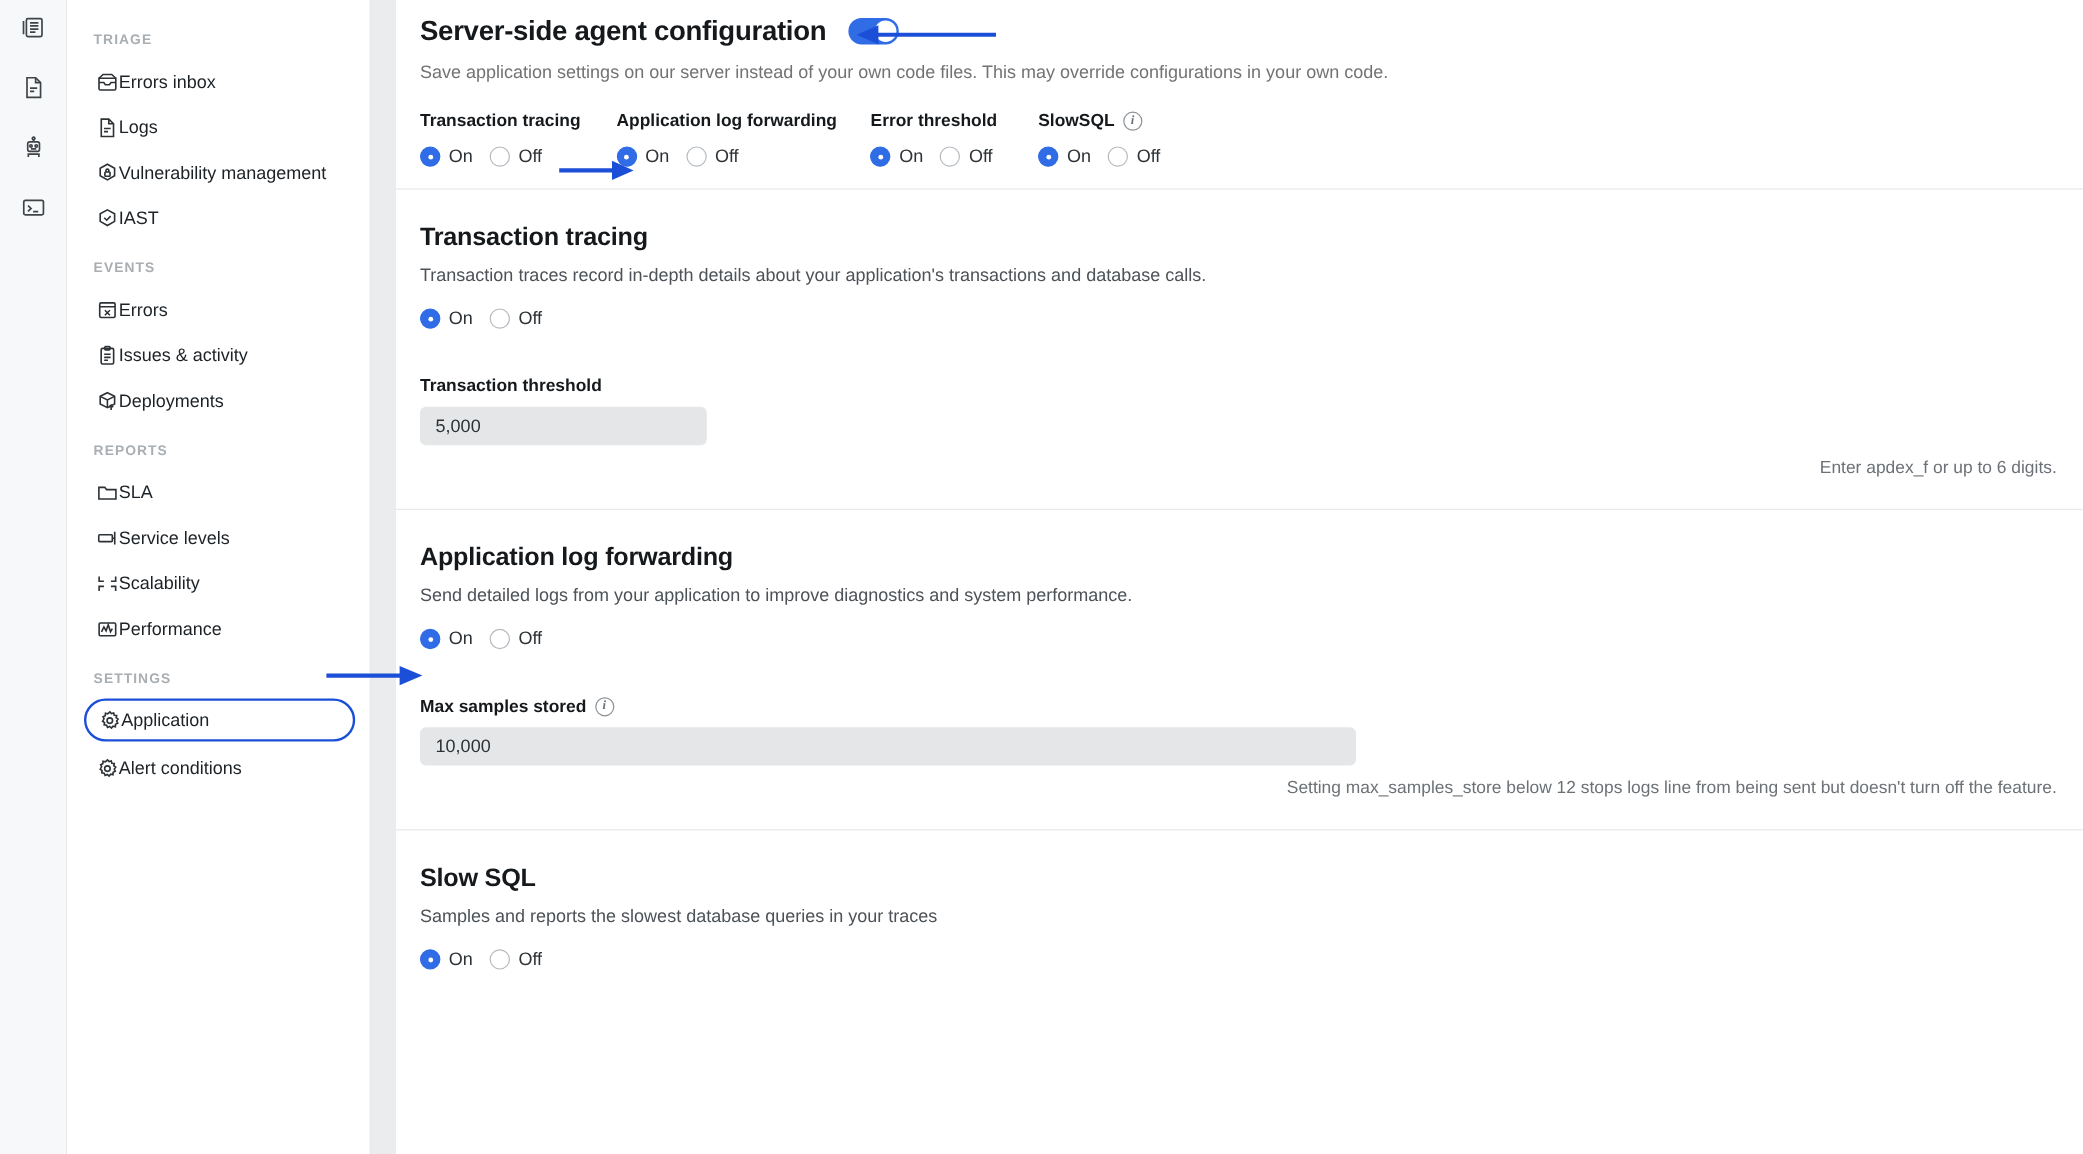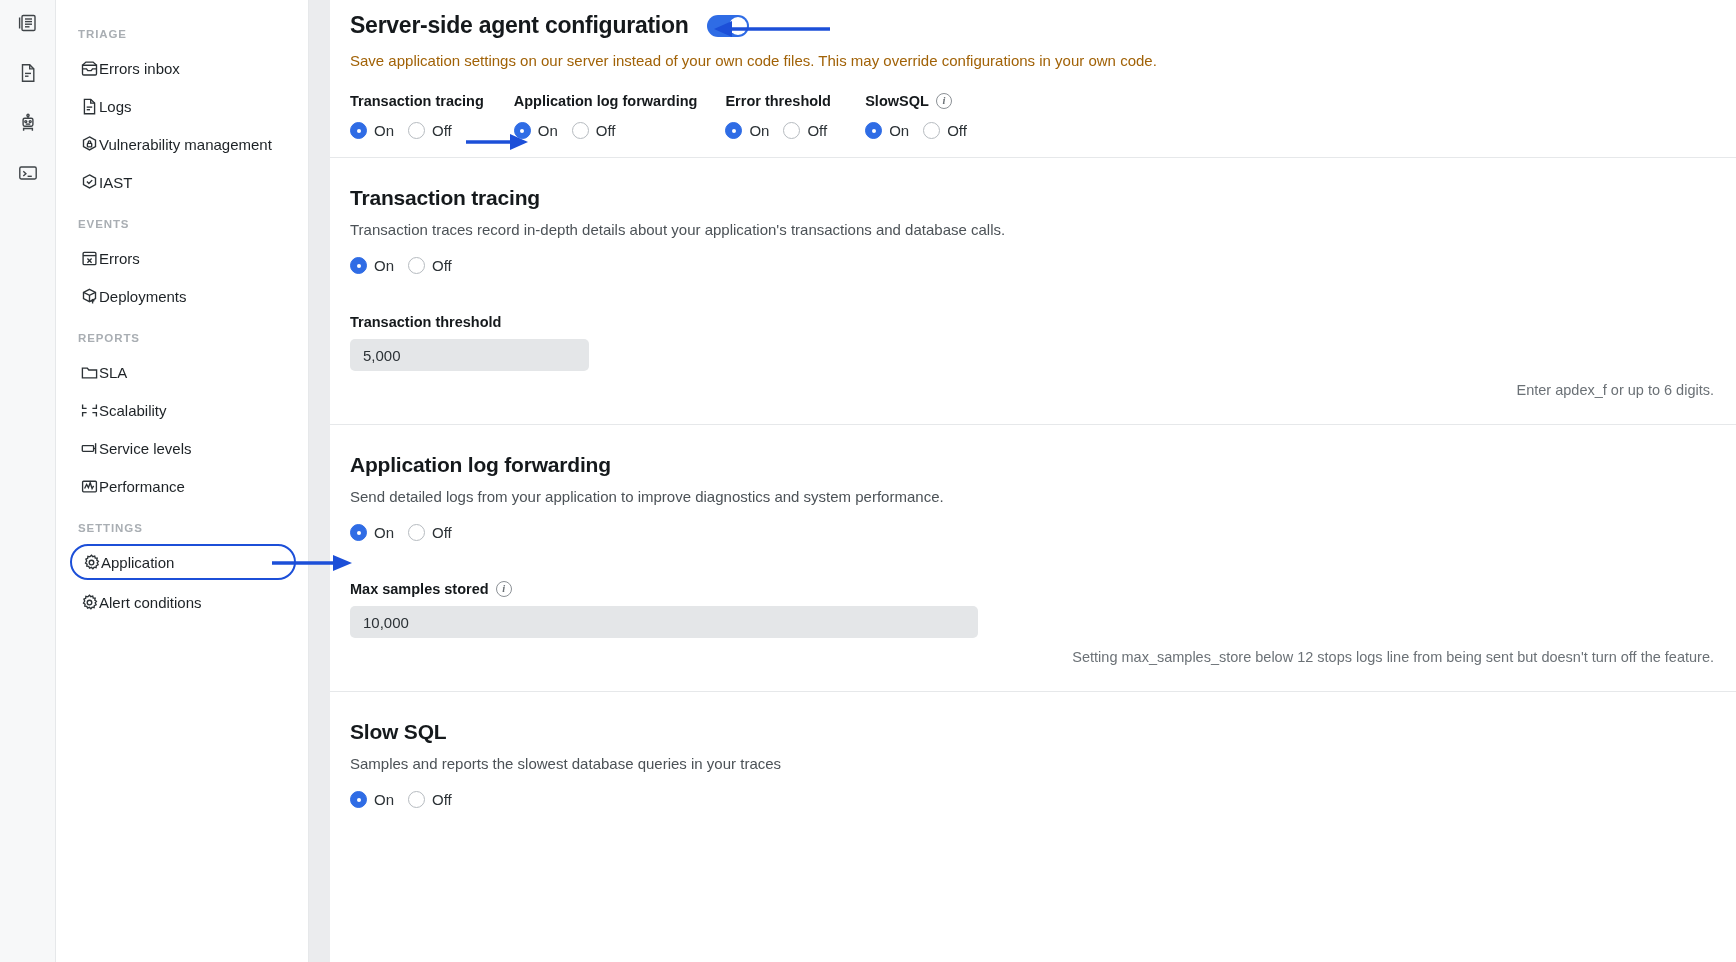--- a/index.html
+++ b/index.html
@@ -100,21 +100,21 @@
     width: 42px; height: 22px; border-radius: 11px;
     background: #2f6ce5; position: relative; cursor: pointer; flex: 0 0 42px;
   }
   .toggle .knob {
     position: absolute; top: 2px; right: 2px;
     width: 18px; height: 18px; border-radius: 50%;
     background: #ffffff;
   }
   .hdr-sub {
     margin-top: 12px;
-    font-size: 15px; color: #a16207; line-height: 1.35;
+    font-size: 15px; color: #737373; line-height: 1.35;
   }
 
   
   .quick-row { display: flex; gap: 0; margin-top: 22px; padding-bottom: 18px; }
   .quick-col { margin-right: 30px; }
   .quick-label {
     font-size: 14.5px; font-weight: 700; color: #15191c;
     display: flex; align-items: center; gap: 7px;
     white-space: nowrap;
   }
@@ -160,21 +160,21 @@
   .field-input {
     margin-top: 9px;
     background: #e4e6e8;
     border: none; border-radius: 5px;
     height: 31px;
     display: flex; align-items: center;
     padding: 16px 13px;
     font-size: 15px; color: #2c3236;
   }
   .field-input.w-small { width: 239px; }
-  .field-input.w-large { width: 628px; }
+  .field-input.w-large { width: 780px; }
   .field-help { font-size: 14.5px; color: #6b7176; margin-top: 11px; padding-bottom: 26px; text-align: right; }
   .sec-pad { padding-bottom: 26px; }
 
   
   .anno { position: absolute; pointer-events: none; z-index: 40; }
   .anno svg { display: block; overflow: visible; }
 </style>
 </head>
 <body>
 
@@ -274,20 +274,32 @@
           <rect x="3.1" y="3.4" width="12.8" height="12.2" rx="1.2"></rect>
           <line x1="3.1" y1="6.6" x2="15.9" y2="6.6"></line>
           <path d="M7.4 9.5l4.2 4.2M11.6 9.5l-4.2 4.2"></path>
         </svg>
       </span>
       <span>Errors</span>
     </div>
     <div class="nav-item">
       <span class="ni-icon">
         <svg width="19" height="19" viewBox="0 0 19 19" fill="none" stroke="#2c3236" stroke-width="1.35">
+          <rect x="4.3" y="3.3" width="10.4" height="13" rx="1.2"></rect>
+          <rect x="7.3" y="1.8" width="4.4" height="2.8" rx=".8"></rect>
+          <line x1="6.8" y1="8.2" x2="12.2" y2="8.2"></line>
+            <line x1="6.8" y1="10.8" x2="12.2" y2="10.8"></line>
+          <line x1="6.8" y1="13.2" x2="10" y2="13.2"></line>
+        </svg>
+      </span>
+      <span>Issues &amp; activity</span>
+    </div>
+    <div class="nav-item">
+      <span class="ni-icon">
+        <svg width="19" height="19" viewBox="0 0 19 19" fill="none" stroke="#2c3236" stroke-width="1.35">
           <path d="M9.5 2.3l6 3v6.4l-6 3-6-3V5.3z"></path>
           <path d="M3.5 5.3l6 3 6-3M9.5 8.3v6.4"></path>
           <path d="M12.6 16.6v-4M10.9 14.3l1.7-1.7 1.7 1.7"></path>
         </svg>
       </span>
       <span>Deployments</span>
     </div>
 
     <div style="height:17px"></div>
     <div class="nav-group-label">REPORTS</div>
@@ -296,34 +308,34 @@
       <span class="ni-icon">
         <svg width="19" height="19" viewBox="0 0 19 19" fill="none" stroke="#2c3236" stroke-width="1.35">
           <path d="M2.4 14.8V5.1h4.9l1.5 1.9h7.8v7.8z"></path>
         </svg>
       </span>
       <span>SLA</span>
     </div>
     <div class="nav-item">
       <span class="ni-icon">
         <svg width="19" height="19" viewBox="0 0 19 19" fill="none" stroke="#2c3236" stroke-width="1.35">
-          <path d="M2.6 3.4v4h4M16.4 3.4v4h-4M2.6 15.6v-4h4M16.4 15.6v-4h-4"></path>
-        </svg>
-      </span>
-      <span>Scalability</span>
-    </div>
-    <div class="nav-item">
-      <span class="ni-icon">
-        <svg width="19" height="19" viewBox="0 0 19 19" fill="none" stroke="#2c3236" stroke-width="1.35">
           <rect x="2.3" y="6.6" width="11.3" height="5.8" rx=".8"></rect>
           <line x1="15.6" y1="4.2" x2="15.6" y2="14.8"></line>
           <line x1="13.6" y1="9.5" x2="15.6" y2="9.5"></line>
         </svg>
       </span>
       <span>Service levels</span>
+    </div>
+    <div class="nav-item">
+      <span class="ni-icon">
+        <svg width="19" height="19" viewBox="0 0 19 19" fill="none" stroke="#2c3236" stroke-width="1.35">
+          <path d="M2.6 3.4v4h4M16.4 3.4v4h-4M2.6 15.6v-4h4M16.4 15.6v-4h-4"></path>
+        </svg>
+      </span>
+      <span>Scalability</span>
     </div>
     <div class="nav-item">
       <span class="ni-icon">
         <svg width="19" height="19" viewBox="0 0 19 19" fill="none" stroke="#2c3236" stroke-width="1.35">
           <rect x="2.6" y="4.2" width="13.8" height="10.6" rx="1"></rect>
           <path d="M4.6 11.5l2-4 1.8 3.2 1.8-5 1.9 5.8 1.5-2.6"></path>
         </svg>
       </span>
       <span>Performance</span>
     </div>

